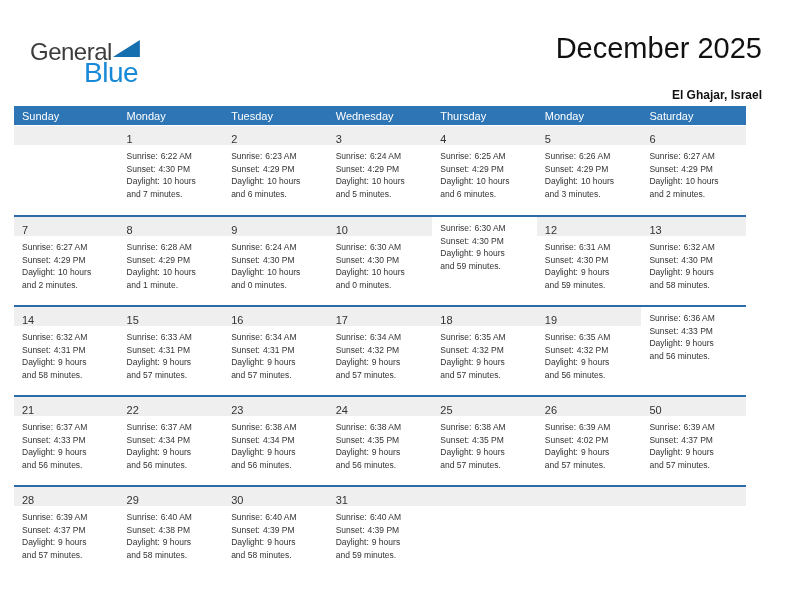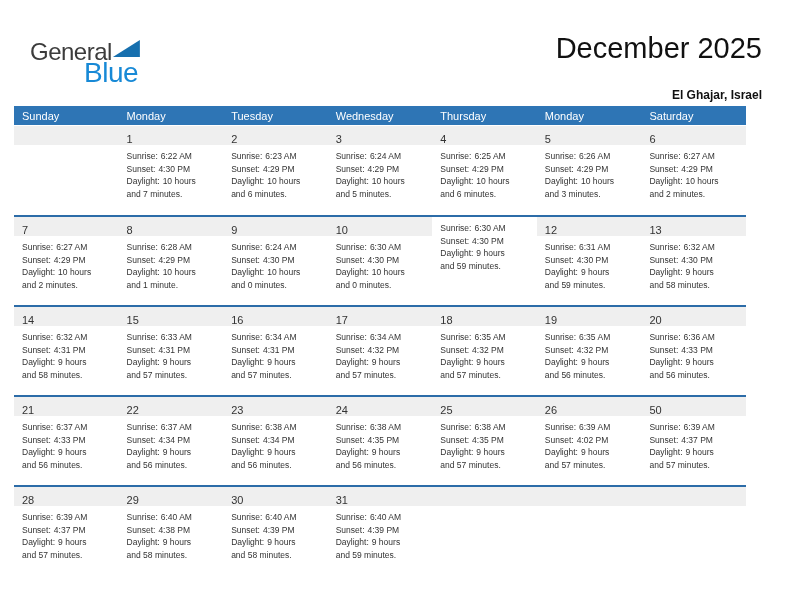--- a/index.html
+++ b/index.html
@@ -232,21 +232,20 @@
         <div class="cell">
           <div class="band"><span class="day-num">19</span></div>
           <div class="details">
             <div class="line"><span class="lbl">Sunrise:</span><span class="val">6:35 AM</span></div>
             <div class="line"><span class="lbl">Sunset:</span><span class="val">4:32 PM</span></div>
             <div class="line"><span class="lbl">Daylight:</span><span class="val">9 hours</span></div>
             <div class="line"><span class="val">and 56 minutes.</span></div>
           </div>
         </div>
         <div class="cell">
-          <div class="band"><span class="day-num">20</span></div>
           <div class="details">
             <div class="line"><span class="lbl">Sunrise:</span><span class="val">6:36 AM</span></div>
             <div class="line"><span class="lbl">Sunset:</span><span class="val">4:33 PM</span></div>
             <div class="line"><span class="lbl">Daylight:</span><span class="val">9 hours</span></div>
             <div class="line"><span class="val">and 56 minutes.</span></div>
           </div>
         </div>
       </div>
       <div class="week-row">
         <div class="cell">

